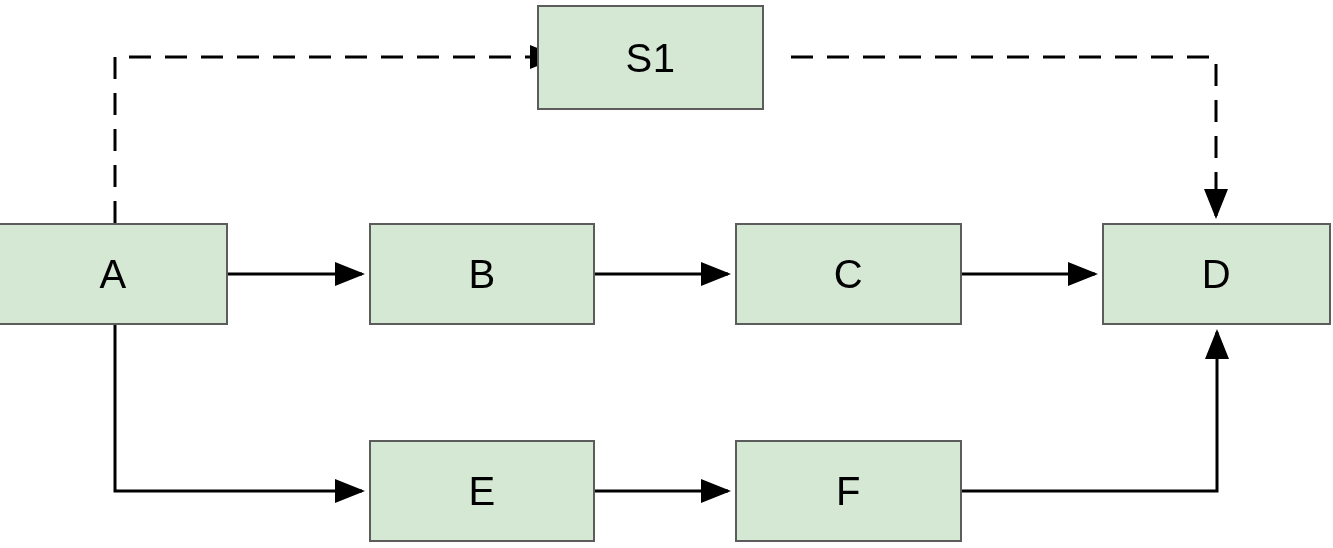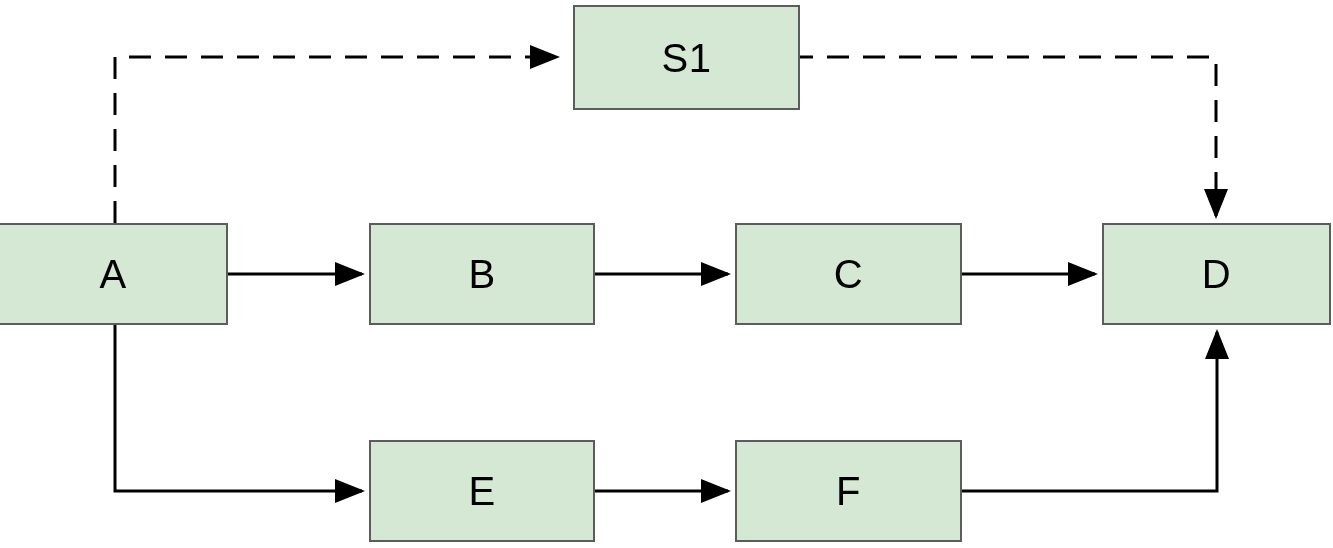--- a/index.html
+++ b/index.html
@@ -78,17 +78,17 @@
   </div>
   <div class="node-box" style="left: 1102px; top: 223px; width: 229px; height: 102px; background: rgb(213, 232, 212); border-color: rgb(92, 92, 92);">
     <span class="node-label">D</span>
   </div>
   <div class="node-box" style="left: 369px; top: 440px; width: 226px; height: 102px; background: rgb(213, 232, 212); border-color: rgb(92, 92, 92);">
     <span class="node-label">E</span>
   </div>
   <div class="node-box" style="left: 735px; top: 440px; width: 227px; height: 102px; background: rgb(213, 232, 212); border-color: rgb(92, 92, 92);">
     <span class="node-label">F</span>
   </div>
-  <div class="node-box" style="left: 573px; top: 5px; width: 227px; height: 105px; background: rgb(213, 232, 212); border-color: rgb(92, 92, 92);">
+  <div class="node-box" style="left: 537px; top: 5px; width: 227px; height: 105px; background: rgb(213, 232, 212); border-color: rgb(92, 92, 92);">
     <span class="node-label">S1</span>
   </div>
 
 </div>
 
 </body></html>

